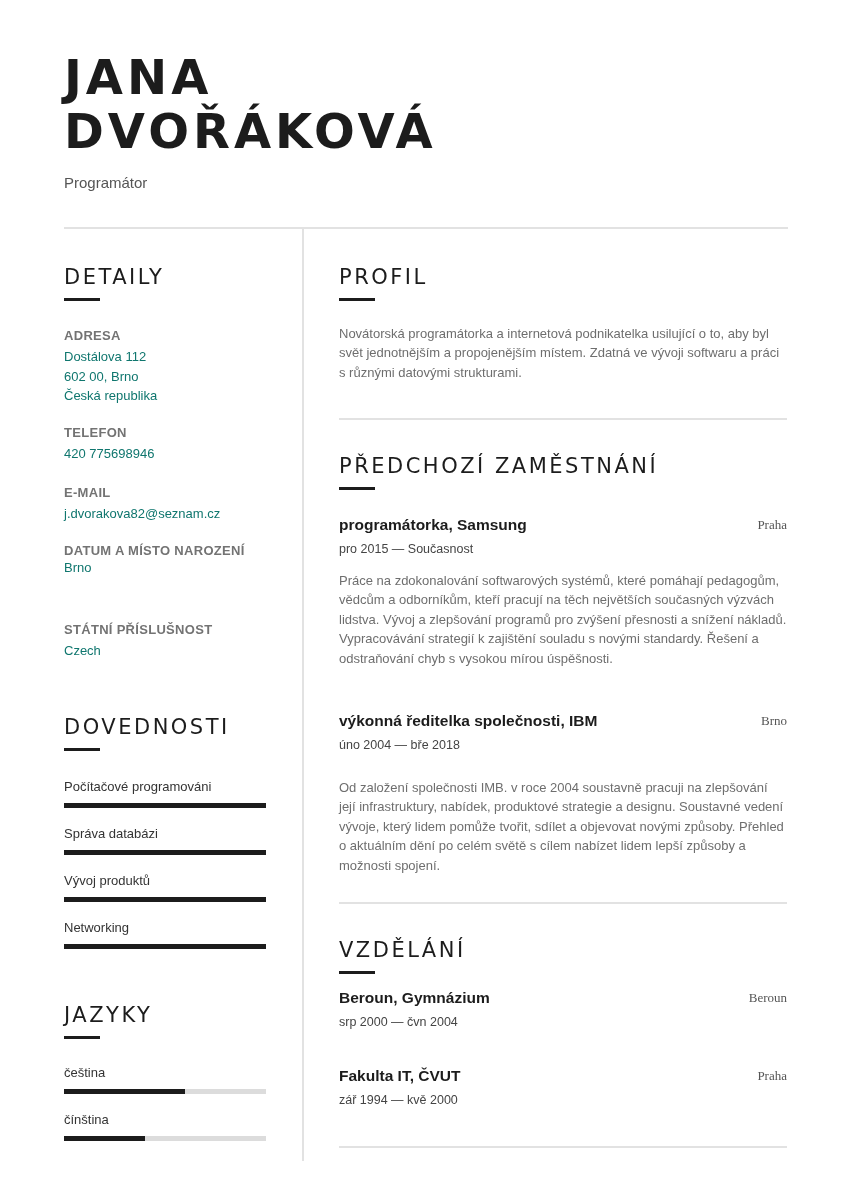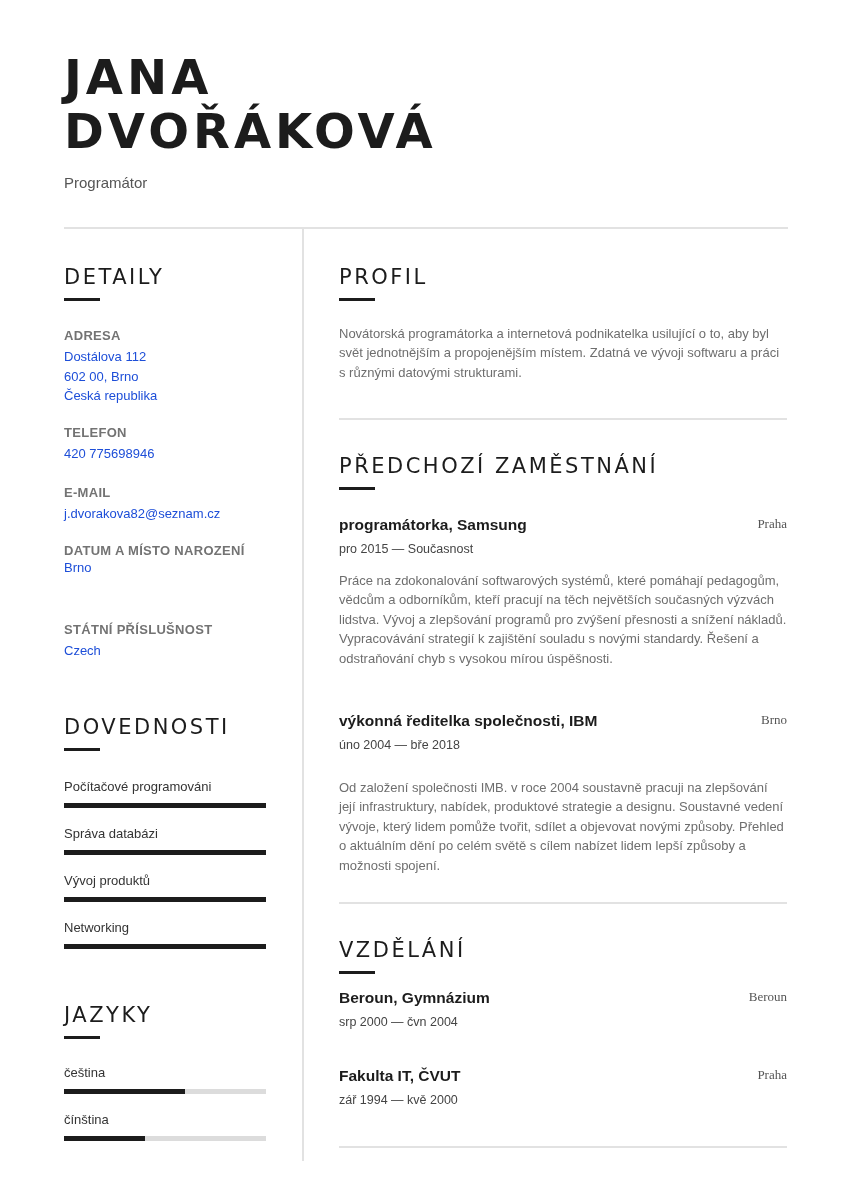--- a/index.html
+++ b/index.html
@@ -13,30 +13,30 @@
   .top-rule { position: absolute; left: 64px; top: 227px; width: 724px; height: 2px; background: #e2e2e2; }
   .vert-rule { position: absolute; left: 302px; top: 229px; width: 2px; height: 932px; background: #e2e2e2; }
 
   .sidebar { position: absolute; left: 64px; top: 229px; width: 202px; }
   .main { position: absolute; left: 339px; top: 229px; width: 448px; }
 
   .sec-title { font-family: "DejaVu Sans", sans-serif; font-size: 21px; letter-spacing: 2.5px; color: #1c1c1c; white-space: nowrap; font-weight: 500; }
   .sec-bar { width: 36px; height: 3px; background: #1c1c1c; margin-top: 9px; }
 
   .label { font-size: 13px; font-weight: bold; color: #737373; letter-spacing: 0.3px; }
-  .val { font-size: 13px; color: #1d4ed8; line-height: 19.5px; }
+  .val { font-size: 13px; color: #0f766e; line-height: 19.5px; }
 
   .skill-name { font-size: 13px; color: #333; }
   .skill-bar { height: 5px; background: #1c1c1c; margin-top: 9px; width: 202px; }
   .lang-track { height: 5px; background: #dcdcdc; margin-top: 9px; width: 202px; position: relative; }
   .lang-fill { position: absolute; left: 0; top: 0; height: 5px; background: #1c1c1c; }
 
   .para { font-size: 13px; color: #6e6e6e; line-height: 19.4px; }
   .h-rule { height: 2px; background: #e2e2e2; width: 448px; }
-  .job-head { display: flex; justify-content: space-between; align-items: flex-start; }
+  .job-head { display: flex; justify-content: space-between; align-items: center; }
   .job-title-text { font-size: 15.5px; font-weight: bold; color: #1c1c1c; }
   .job-loc { font-size: 13px; color: #555; font-family: Liberation Serif, serif; }
   .job-date { font-size: 12.5px; color: #444; margin-top: 8px; }
 </style>
 </head>
 <body>
 
 <div class="name">
   <div>JANA</div>
   <div>DVOŘÁKOVÁ</div>

